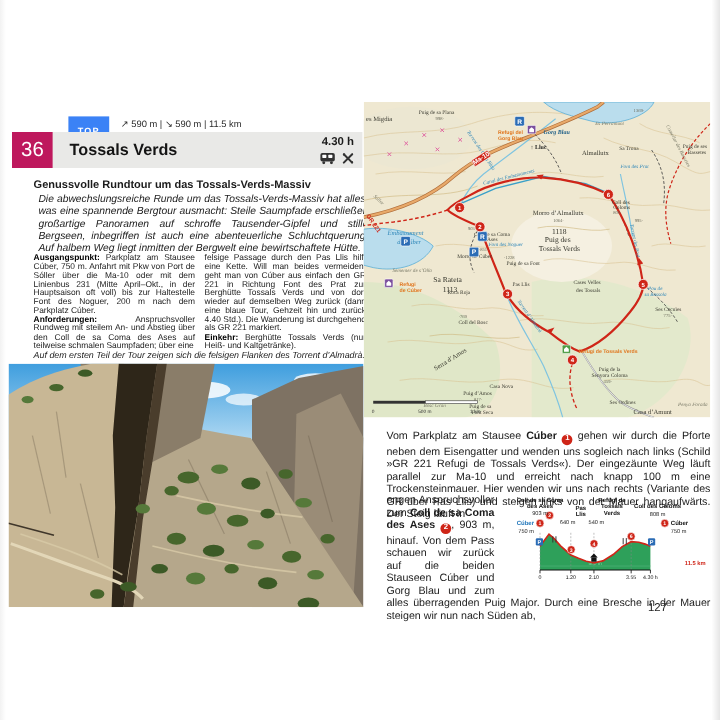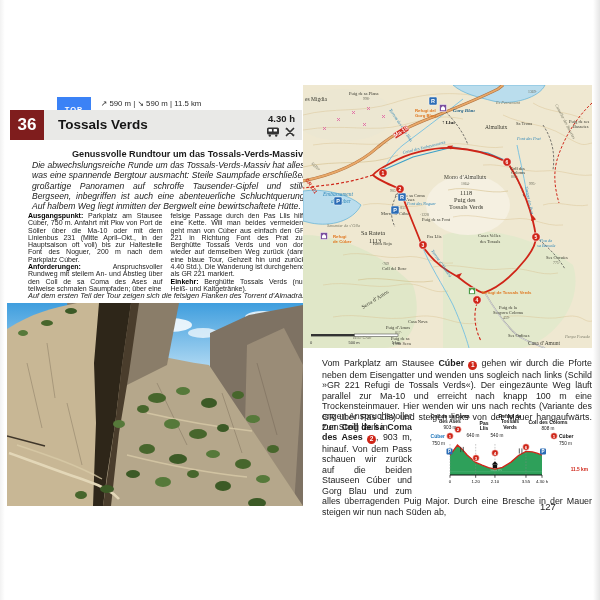--- a/index.html
+++ b/index.html
@@ -7,31 +7,31 @@
         font-family:"Liberation Sans",sans-serif;color:#1c1c1c;}
   .page-edge-r{position:absolute;right:0;top:0;width:7px;height:600px;
         background:linear-gradient(to right,rgba(0,0,0,0),rgba(0,0,0,.10));}
   .page-edge-l{position:absolute;left:0;top:0;width:5px;height:600px;
         background:linear-gradient(to left,rgba(0,0,0,0),rgba(0,0,0,.05));}
 
   
   .top-badge{position:absolute;left:10px;top:97px;width:34px;height:24px;background:#3b82f6;
         color:#fff;font-size:7.5px;font-weight:bold;letter-spacing:1px;
         display:flex;align-items:center;justify-content:center;margin-left:47px;}
-  .tour-number{position:absolute;left:10px;top:110px;width:34px;height:30px;background:#7f1d1d;
-        color:#fff;font-weight:bold;font-size:17px;display:flex;align-items:center;justify-content:center;}
+  .tour-number{position:absolute;left:10px;top:110px;width:34px;height:30px;background:#be185d;
+        color:#fff;font-weight:normal;font-size:17px;display:flex;align-items:center;justify-content:center;}
   .title-bar{position:absolute;left:44px;top:110px;width:258px;height:30px;background:#e9e9e7;}
   .tour-title{position:absolute;left:14px;top:7px;font-size:13.5px;font-weight:bold;color:#141414;}
   .bar-right{position:absolute;right:7px;top:3px;text-align:right;}
   .duration{font-size:9.5px;font-weight:bold;}
   .hdr-icons{display:flex;gap:5px;justify-content:flex-end;margin-top:3px;}
   .stats{position:absolute;left:0;top:99px;width:302px;text-align:center;font-size:7.8px;color:#2a2a2a;}
 
   
-  .intro-heading{position:absolute;left:28px;top:149px;width:275px;font-size:9.2px;font-weight:bold;text-align:right;}
+  .intro-heading{position:absolute;left:28px;top:149px;width:275px;font-size:9.2px;font-weight:bold;}
   .teaser{position:absolute;left:32px;top:160px;width:275px;font-size:8.6px;font-style:italic;
         line-height:10.3px;text-align:justify;color:#222;}
   .infocols{position:absolute;left:28px;top:212px;width:277px;display:flex;gap:8px;}
   .infocols .col{width:50%;}
   .infocols p{margin:0;font-size:7px;line-height:7.3px;text-align:justify;color:#222;}
   .infocols b{color:#000;}
   .caption{position:absolute;left:28px;top:291px;width:278px;font-size:7.4px;font-style:italic;color:#222;}
 
   
   .photo{position:absolute;left:7px;top:303px;width:296px;height:203px;overflow:hidden;}

